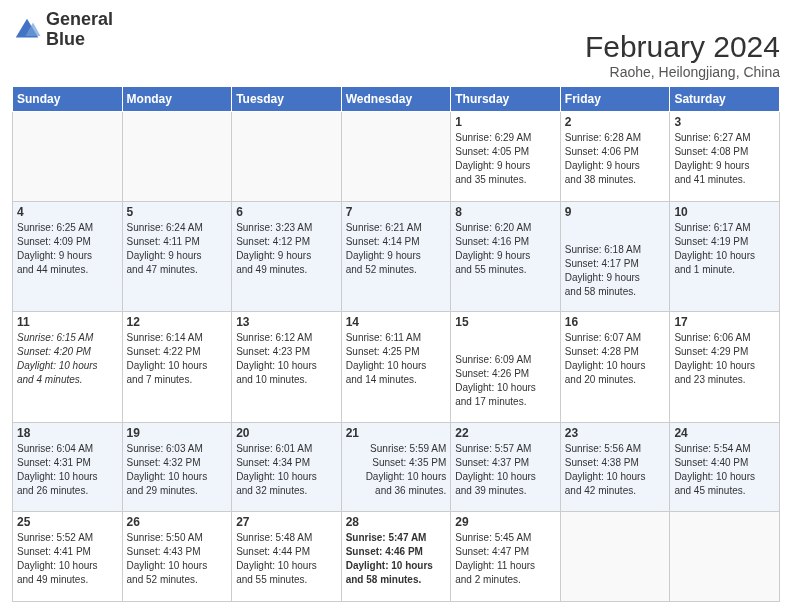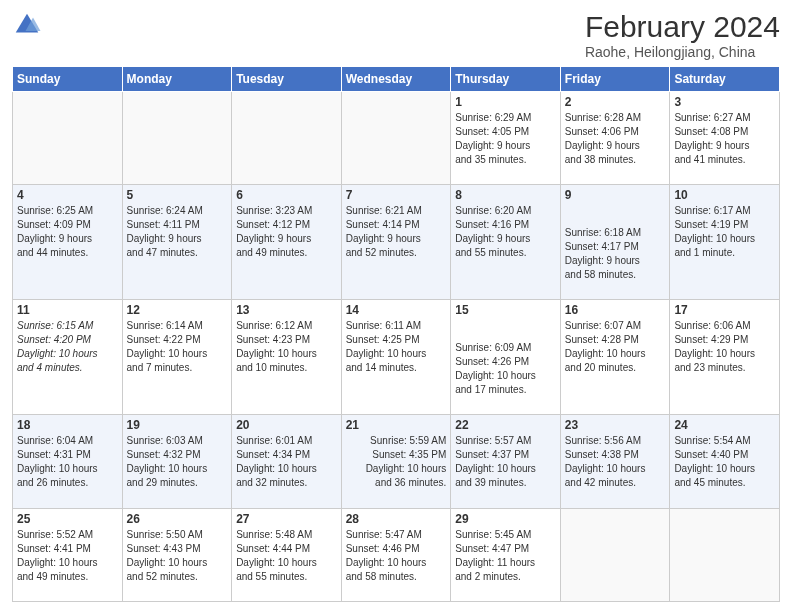--- a/index.html
+++ b/index.html
@@ -35,20 +35,22 @@
       line-height: 1.1;
     }
     .logo-text span {
       display: block;
     }
     .logo-icon {
       width: 30px;
       height: 30px;
     }
     .title-area {
+      text-align: right;
+      margin-top: 20px;
     }
     .month-title {
       font-size: 30px;
       font-weight: normal;
       color: #333;
     }
     .location {
       font-size: 14px;
       color: #555;
     }
@@ -96,20 +98,24 @@
 </head>
 <body>
 
 <div class="page">
   <div class="header">
     <div class="logo">
       <svg class="logo-icon" viewBox="0 0 40 40">
         <polygon points="20,5 35,30 5,30" fill="#4472c4"></polygon>
         <polygon points="28,10 38,28 18,28" fill="#70a0d8" opacity="0.7"></polygon>
       </svg>
+      <div class="logo-text">
+        <span>General</span>
+        <span>Blue</span>
+      </div>
     </div>
     <div class="title-area">
       <div class="month-title">February 2024</div>
       <div class="location">Raohe, Heilongjiang, China</div>
     </div>
   </div>
 
   <table class="calendar">
     <thead>
       <tr>
@@ -320,21 +326,21 @@
           </td>
           <td>
             <span class="day-number">27</span>
             <div class="day-info" style="white-space: pre-line;">Sunrise: 5:48 AM
 Sunset: 4:44 PM
 Daylight: 10 hours
 and 55 minutes.</div>
           </td>
           <td>
             <span class="day-number">28</span>
-            <div class="day-info" style="white-space: pre-line;">Sunrise: 5:47 AM
+            <div class="day-info" style="white-space: pre-line; font-weight: bold;">Sunrise: 5:47 AM
 Sunset: 4:46 PM
 Daylight: 10 hours
 and 58 minutes.</div>
           </td>
           <td>
             <span class="day-number">29</span>
             <div class="day-info" style="white-space: pre-line;">Sunrise: 5:45 AM
 Sunset: 4:47 PM
 Daylight: 11 hours
 and 2 minutes.</div>

